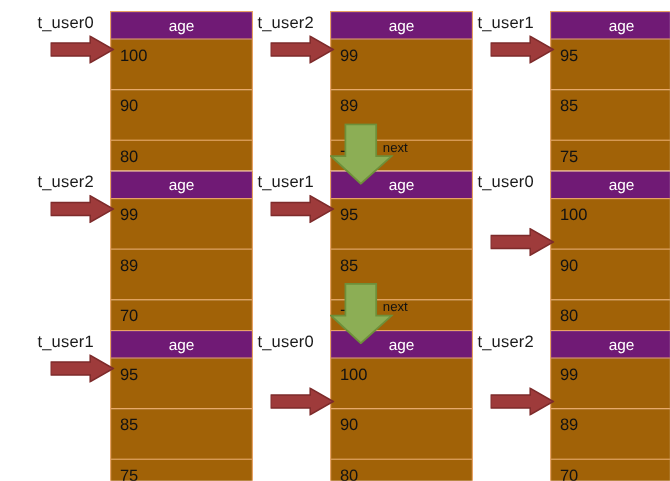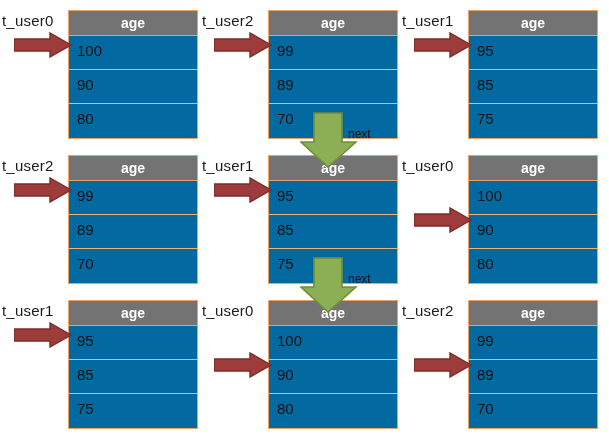--- a/index.html
+++ b/index.html
@@ -13,20 +13,21 @@
     position: relative;
     overflow: hidden;
     font-family: "Liberation Sans", sans-serif;
   }
 
   
   .block {
     position: absolute;
     width: 200px;
     height: 145px;
+    margin-left: 32px;
   }
   .row0 { top: 0px; }
   .row1 { top: 145px; }
   .row2 { top: 290px; }
   .col0 { left: 0px; }
   .col1 { left: 200px; }
   .col2 { left: 400px; }
 
   
   .tbl-label {
@@ -45,39 +46,39 @@
     position: absolute;
     left: 68px;
     top: 10px;
     width: 130px;
     border: 1px solid #e8a264;
     border-collapse: collapse;
     box-sizing: border-box;
     background: #ffffff;
   }
   .table .hdr {
-    background: #737373;
+    background: #701a75;
     color: #ffffff;
-    font-weight: bold;
+    font-weight: normal;
     font-size: 14px;
     text-align: center;
     height: 25px;
     line-height: 25px;
     box-sizing: border-box;
     border-bottom: 1px solid #e8a264;
   }
   .table .cell {
-    height: 34px;
+    height: 46px;
     line-height: 30px;
     box-sizing: border-box;
     font-size: 15px;
     color: #121212;
     padding-left: 8px;
     border-bottom: 1px solid #f0b275;
-    background: #0369a1;
+    background: #a16207;
   }
   .table .cell.last {
     border-bottom: none;
   }
 
   
   .cursor {
     position: absolute;
     left: 14px;
     width: 58px;

